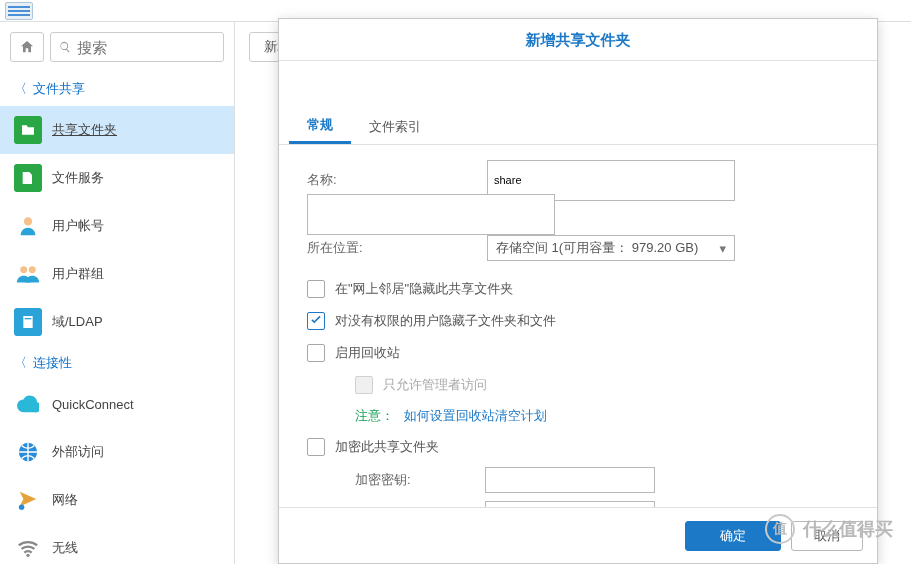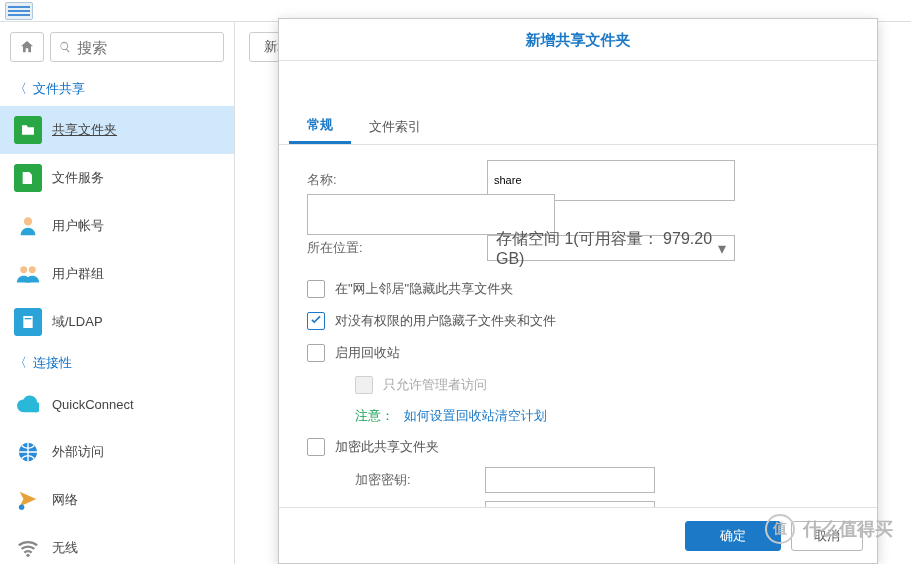--- a/index.html
+++ b/index.html
@@ -33,21 +33,21 @@
   .dialog { position:absolute; left:43px; top:-4px; width:600px; height:546px; border:1px solid #c8c8c8; background:#fff; box-shadow:0 3px 12px rgba(0,0,0,.18); display:flex; flex-direction:column;}
   .dialog-title{ text-align:center; color:#1c79c7; font-size:15px; padding:12px 8px 10px; font-weight:bold; border-bottom:1px solid #e0e0e0;}
   .tabs{display:flex;border-bottom:1px solid #e0e0e0; padding:0 10px; height:36px;margin-top:48px;}
   .tab{padding:0 18px; display:flex; align-items:center; color:#555; cursor:pointer;}
   .tab.active{color:#1c79c7; border-bottom:3px solid #1c79c7; font-weight:bold;}
 
   .dialog-body{flex:1; padding:18px 28px 10px 28px; overflow:auto; color:#555;}
   .row{display:flex; align-items:center; height:34px;}
   .row label{width:180px; color:#666;}
   .row input[type=text], .row input[type=password]{width:248px; height:41px; border:1px solid #b8b8b8; padding:0 6px; font-size:11px;}
-  .select{width:248px; height:26px; border:1px solid #b8b8b8; display:flex; align-items:center; justify-content:space-between; padding:0 8px; font-size:16px; color:#555;}
+  .select{width:248px; height:26px; border:1px solid #b8b8b8; display:flex; align-items:center; justify-content:space-between; padding:0 8px; font-size:13px; color:#555;}
   .select .arrow{color:#777;}
 
   .cb-row{display:flex; align-items:center; height:32px;}
   .cb-row.ind{padding-left:48px;}
   .cb{width:18px;height:18px;border:1px solid #a7a7a7;border-radius:2px;margin-right:10px;display:flex;align-items:center;justify-content:center;background:#fff;}
   .cb.checked{border-color:#1c79c7;}
   .cb.checked svg{display:block;}
   .cb svg{display:none;}
   .cb.dis{background:#f0f0f0;border-color:#d0d0d0;}
   .cb-row.dis{color:#aaa;}

